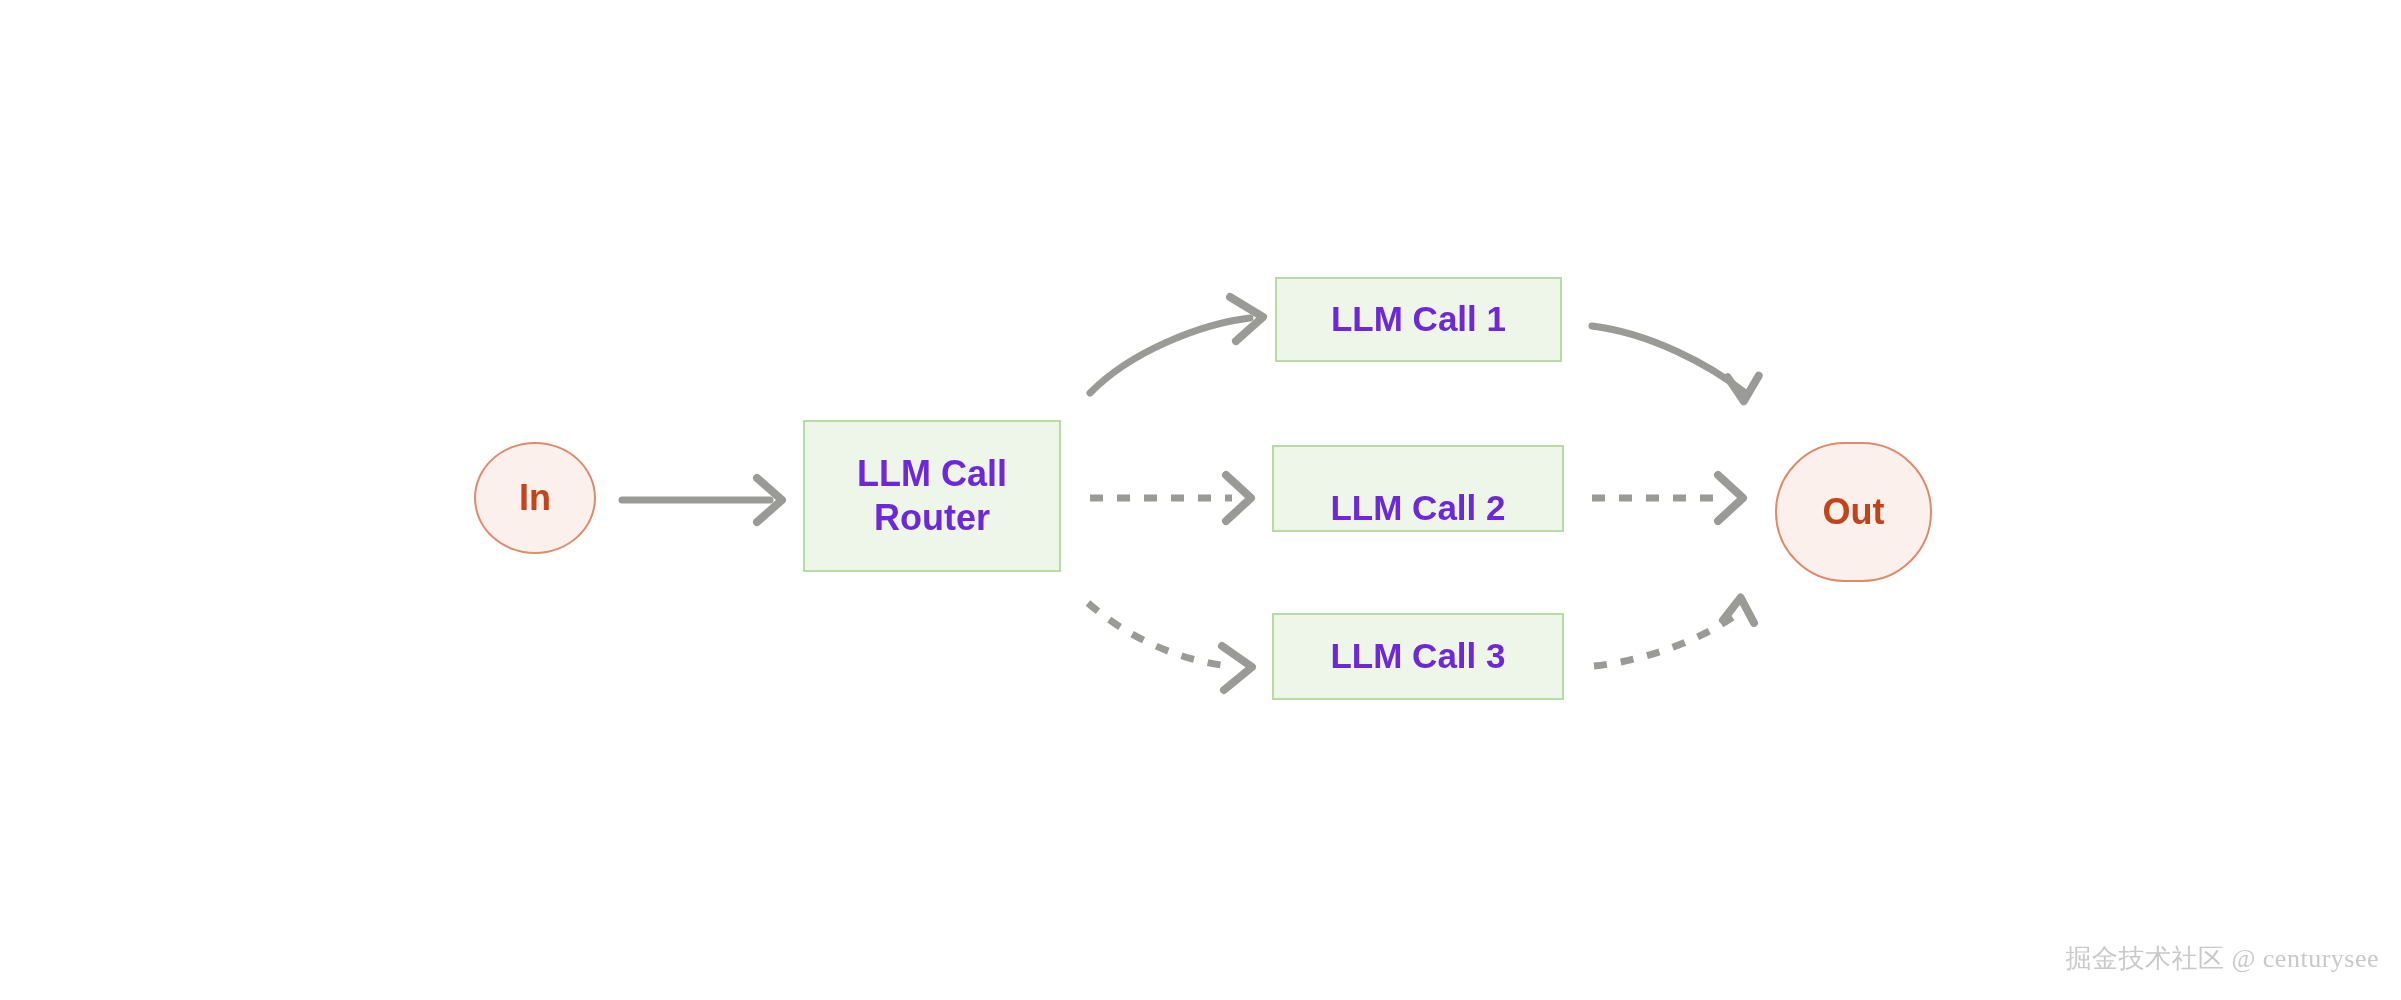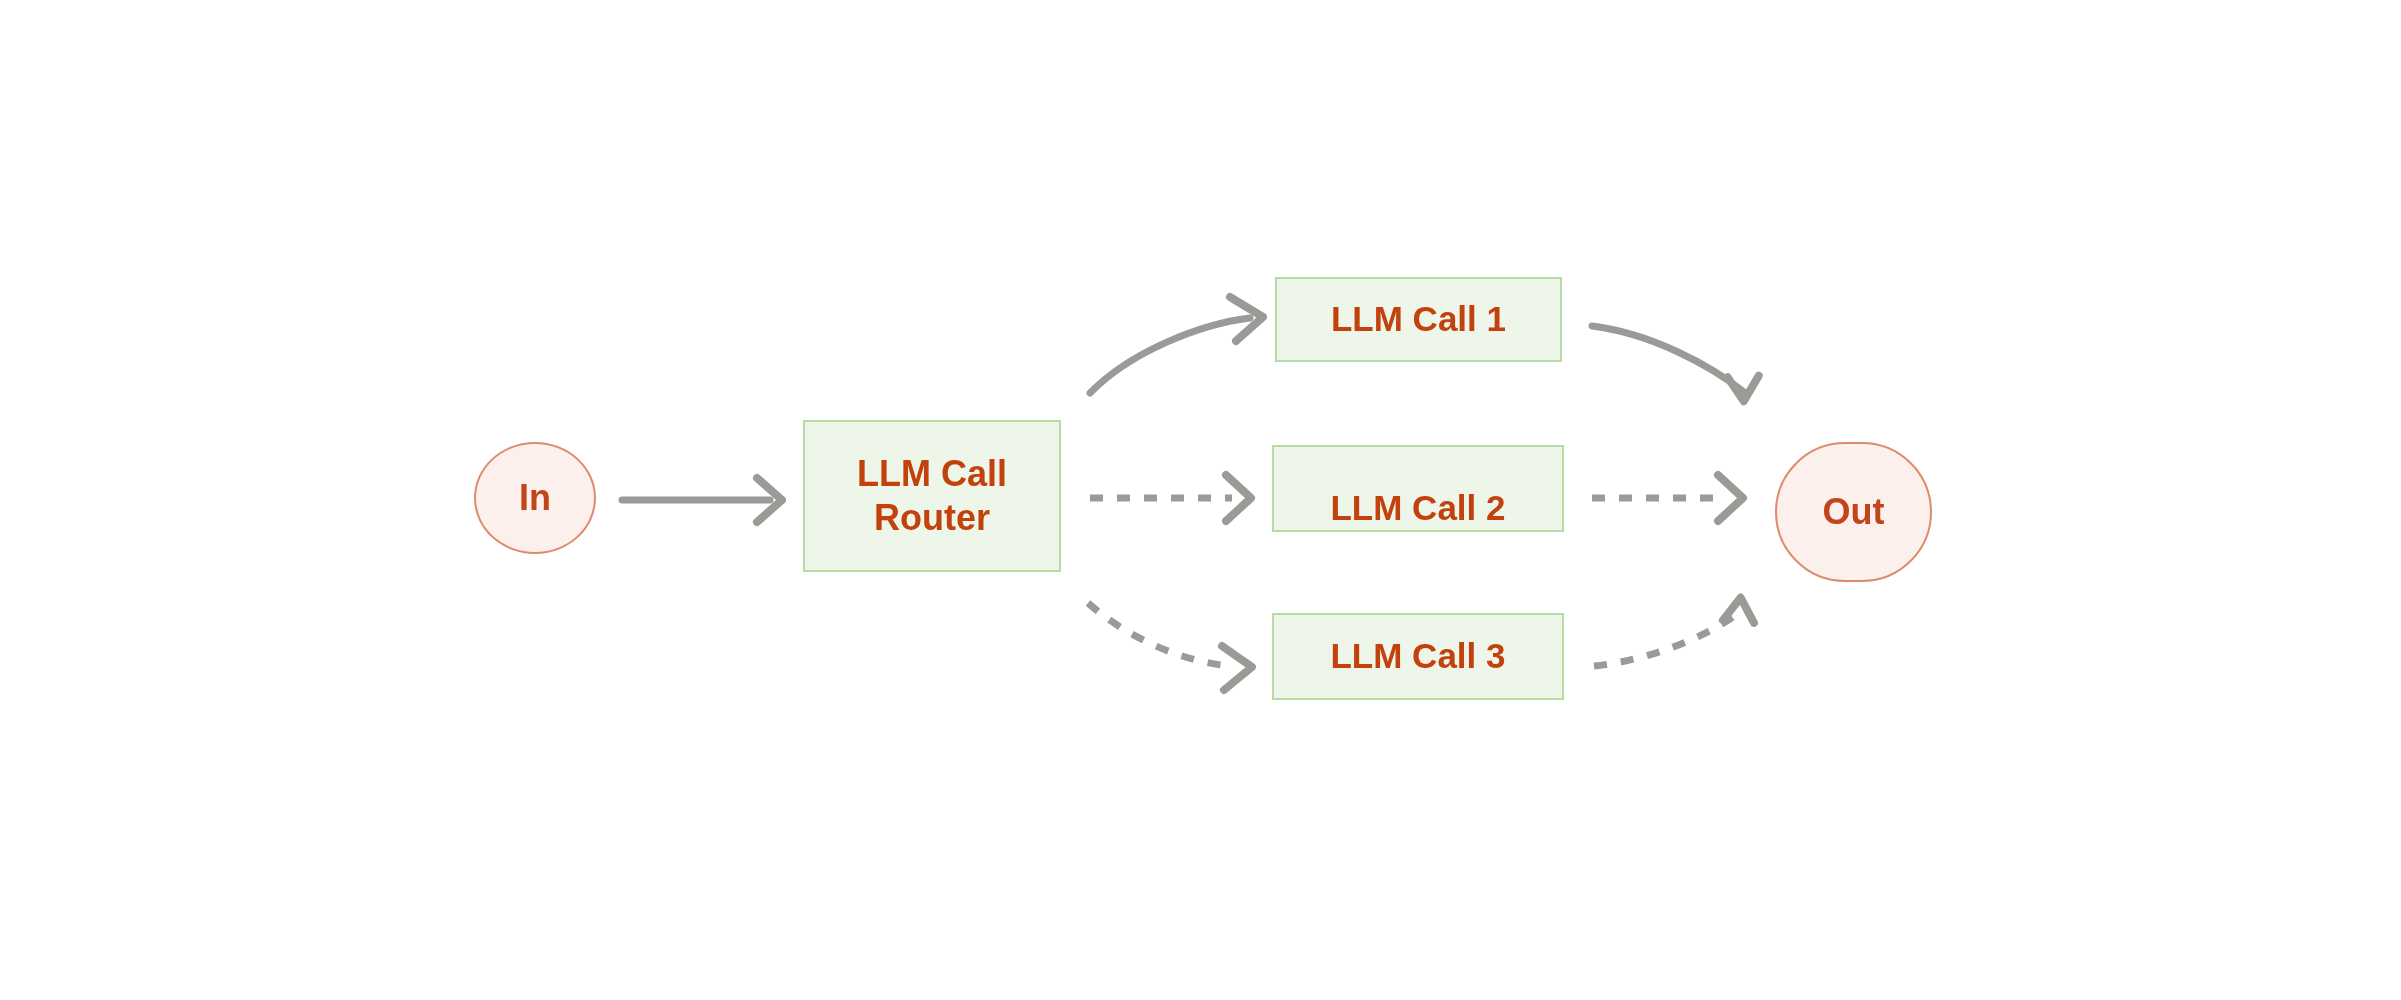--- a/index.html
+++ b/index.html
@@ -45,21 +45,21 @@
   .node.terminal.circle {
     border-radius: 50%;
   }
   .node.terminal.pill {
     border-radius: 80px;
   }
   
   .node.process {
     background: #eef5e9;
     border: 2px solid #b6dba4;
-    color: #c2410c;
+    color: #6d28d9;
     font-weight: 700;
   }
   #node-in {
     left: 474px; top: 442px;
     width: 122px; height: 112px;
     font-size: 36px;
   }
   #node-out {
     left: 1775px; top: 442px;
     width: 157px; height: 140px;
@@ -161,14 +161,15 @@
   </div>
 
   <div class="node process" id="node-call-3">
     <span>LLM Call 3</span>
   </div>
 
   <div class="node terminal pill" id="node-out">
     <span>Out</span>
   </div>
 
+  <div id="watermark">掘金技术社区 @ centurysee</div>
 
 </div>
 
 </body></html>

